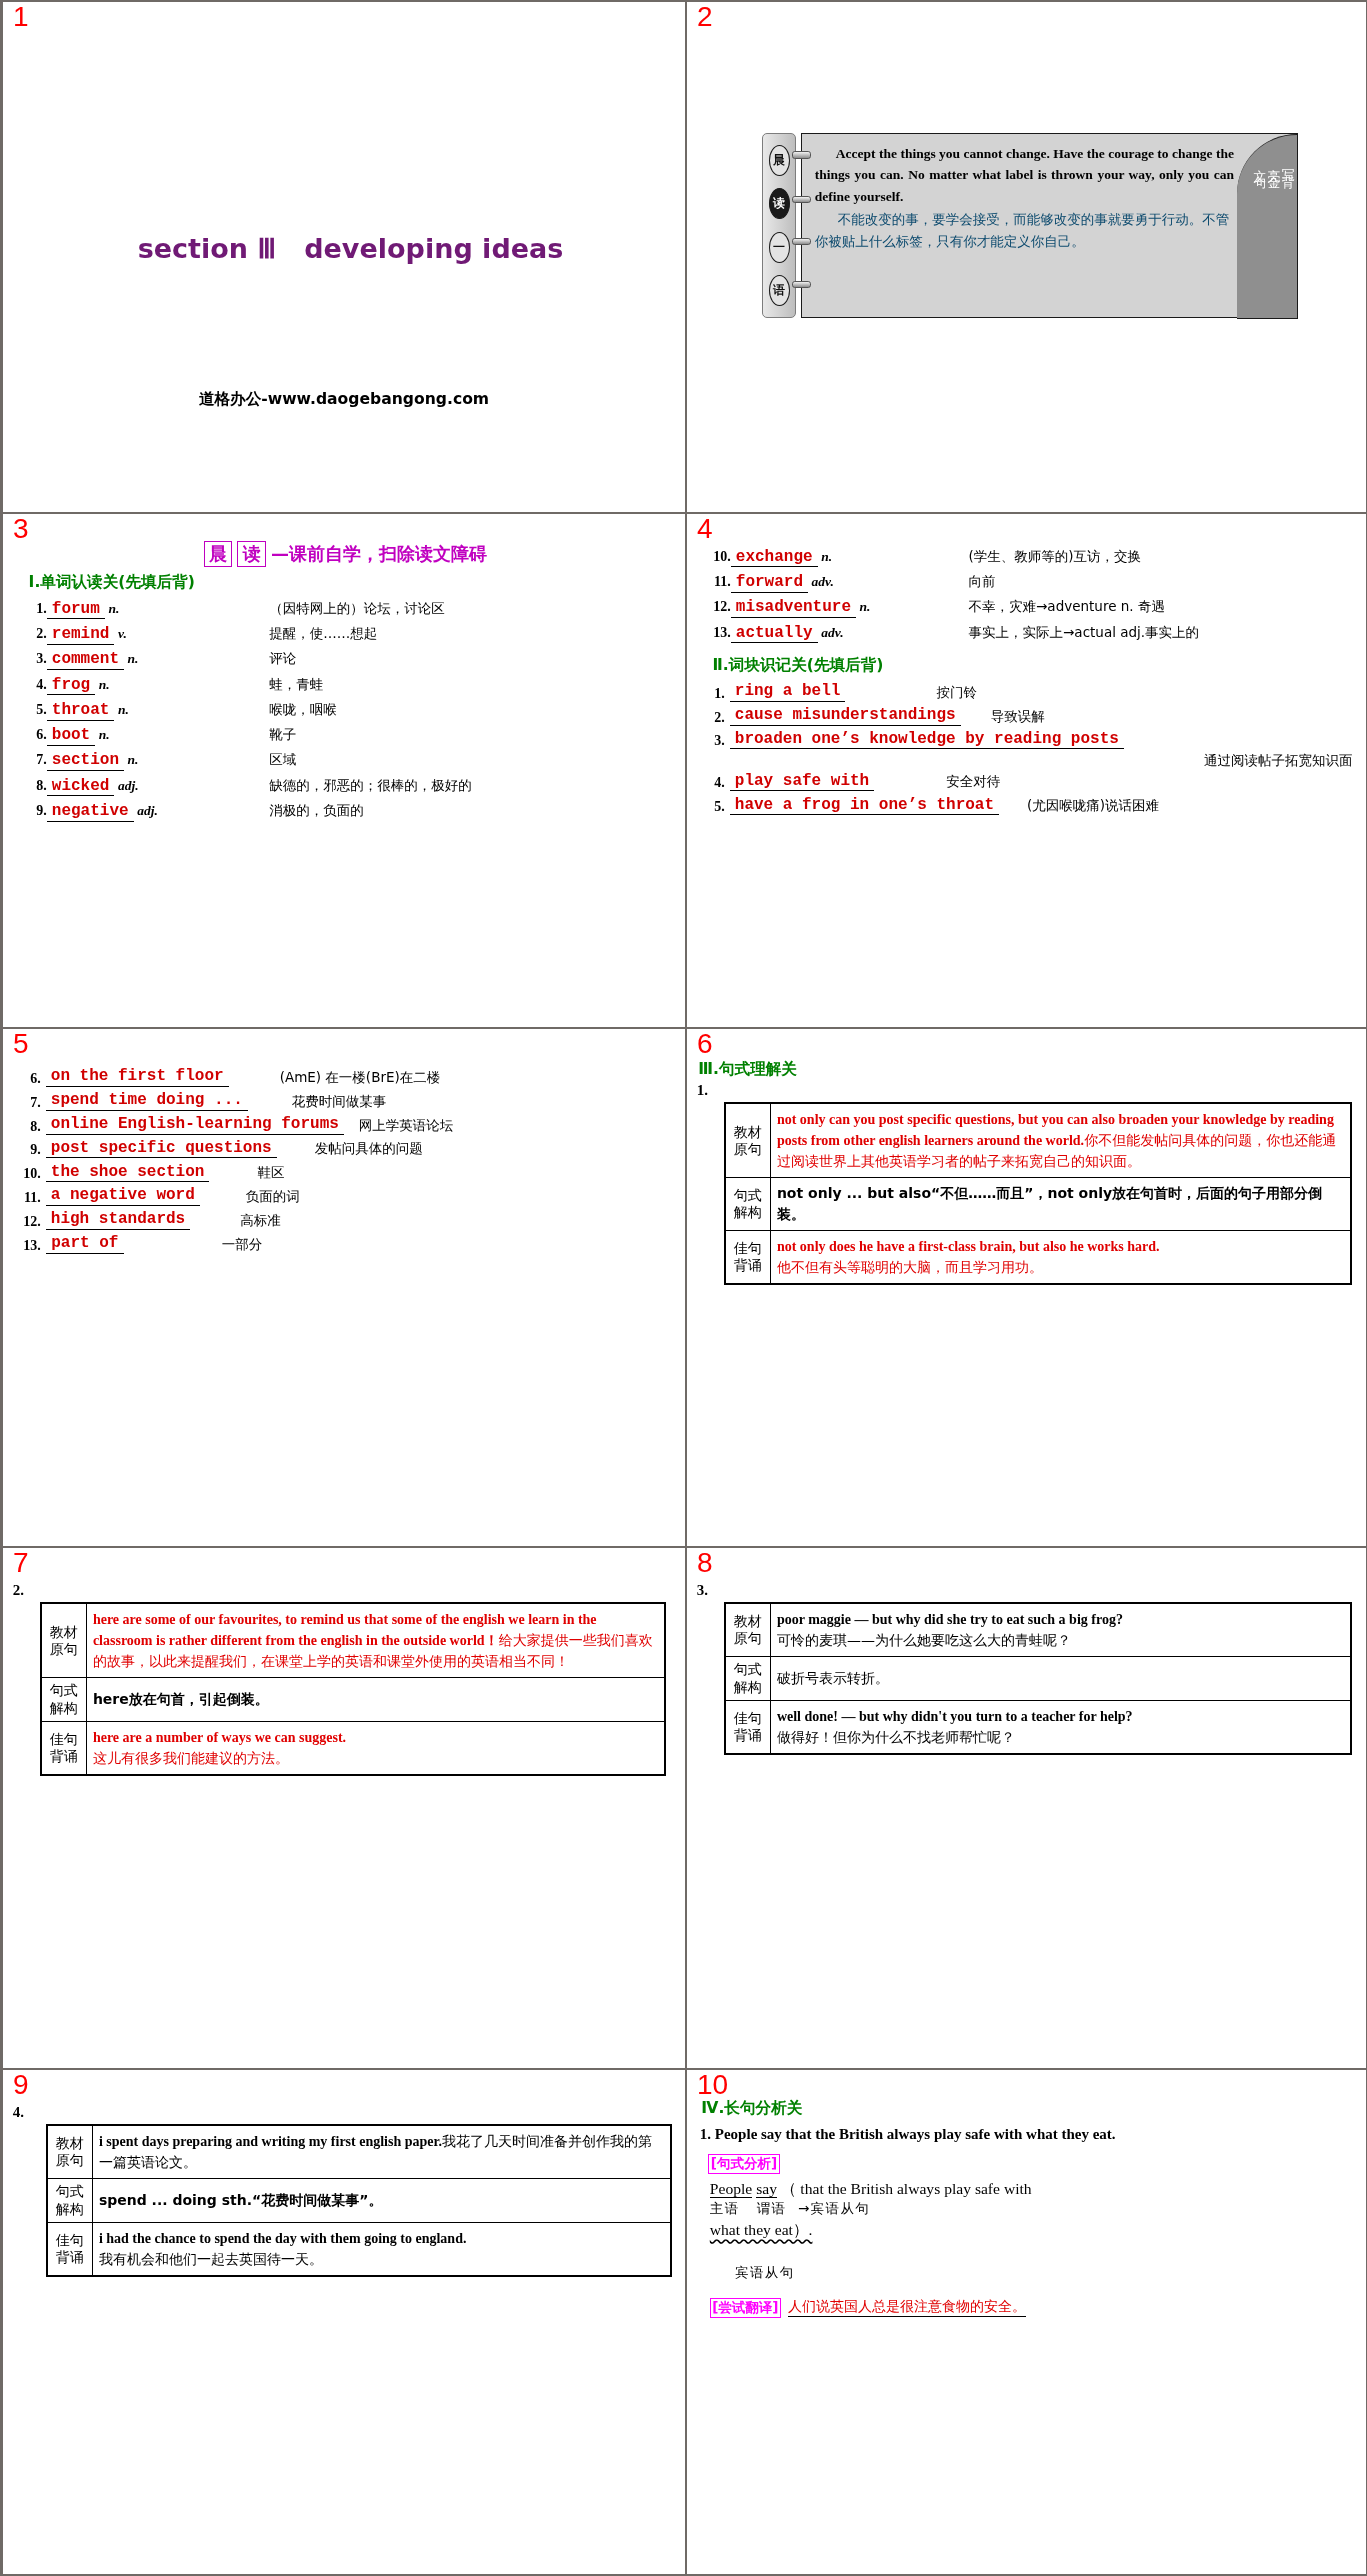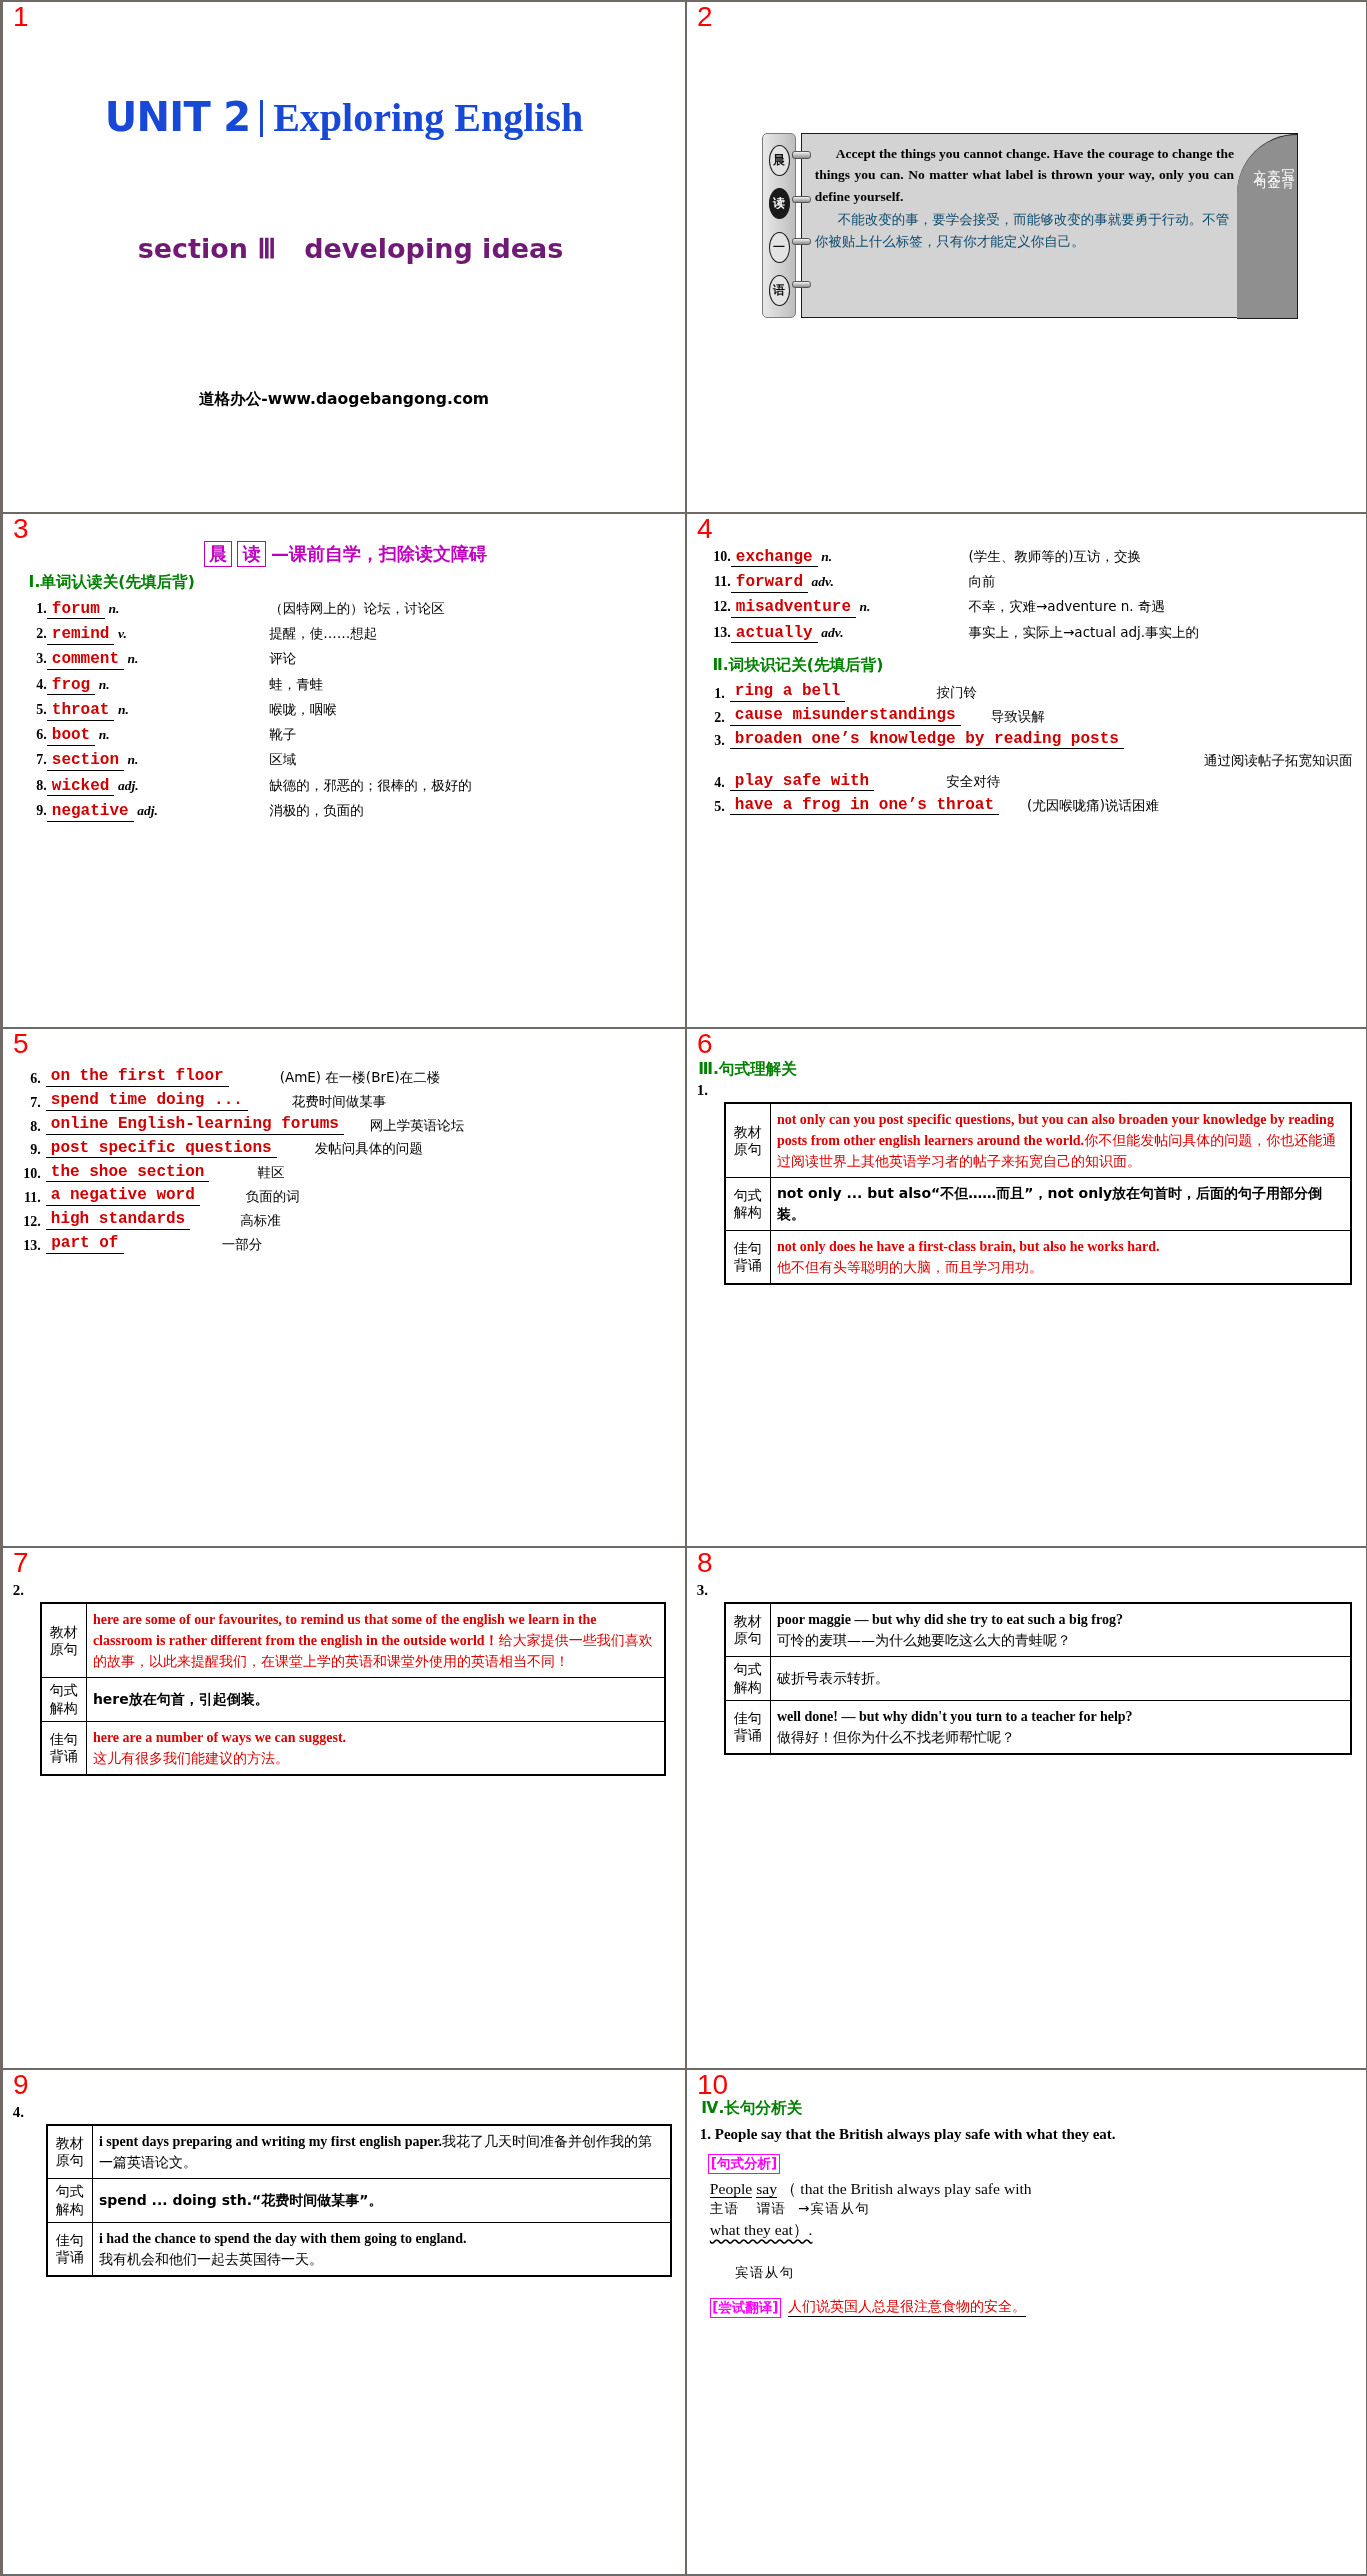--- a/index.html
+++ b/index.html
@@ -229,23 +229,20 @@
   }
   .flexline { display:flex; align-items:center; gap:7px; margin-left:12.8px; }
 </style>
 </head>
 <body>
 
 <div class="sheet">
 
   <div class="cell s1">
     <span class="slideno">1</span>
-    <div class="title">
-      <span class="unit">UNIT 2</span><span class="bar"></span><span class="expl">Exploring English</span>
-    </div>
     <div class="subtitle">
       <span>section</span>
       <span class="rn">Ⅲ</span>
       &nbsp;&nbsp;<span>developing ideas</span>
     </div>
     <div class="watermark">道格办公-www.daogebangong.com</div>
   </div>
 
   <div class="cell s2 lastcol">
     <span class="slideno">2</span>
@@ -403,21 +400,21 @@
           <span class="ph-cn" style="margin-left:44px">(AmE) 在一楼(BrE)在二楼</span>
         </div>
         <div class="ph-row">
           <span class="ph-num">7.</span>
           <span class="blank ph-en" style="min-width:131px">spend time doing ...</span>
           <span class="ph-cn" style="margin-left:37px">花费时间做某事</span>
         </div>
         <div class="ph-row">
           <span class="ph-num">8.</span>
           <span class="blank ph-en">online English-learning forums</span>
-          <span class="ph-cn" style="margin-left:19px">网上学英语论坛</span>
+          <span class="ph-cn" style="margin-left:8px">网上学英语论坛</span>
         </div>
         <div class="ph-row">
           <span class="ph-num">9.</span>
           <span class="blank ph-en" style="min-width:139px">post specific questions</span>
           <span class="ph-cn" style="margin-left:31px">发帖问具体的问题</span>
         </div>
         <div class="ph-row">
           <span class="ph-num">10.</span>
           <span class="blank ph-en" style="min-width:128px">the shoe section</span>
           <span class="ph-cn" style="margin-left:41px">鞋区</span>

